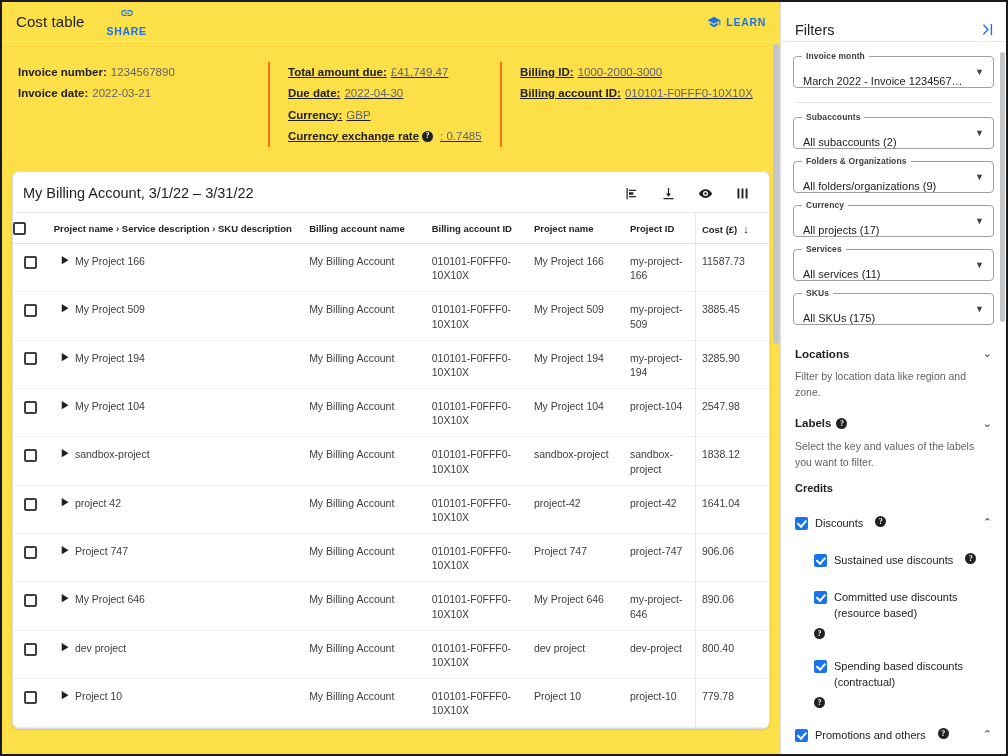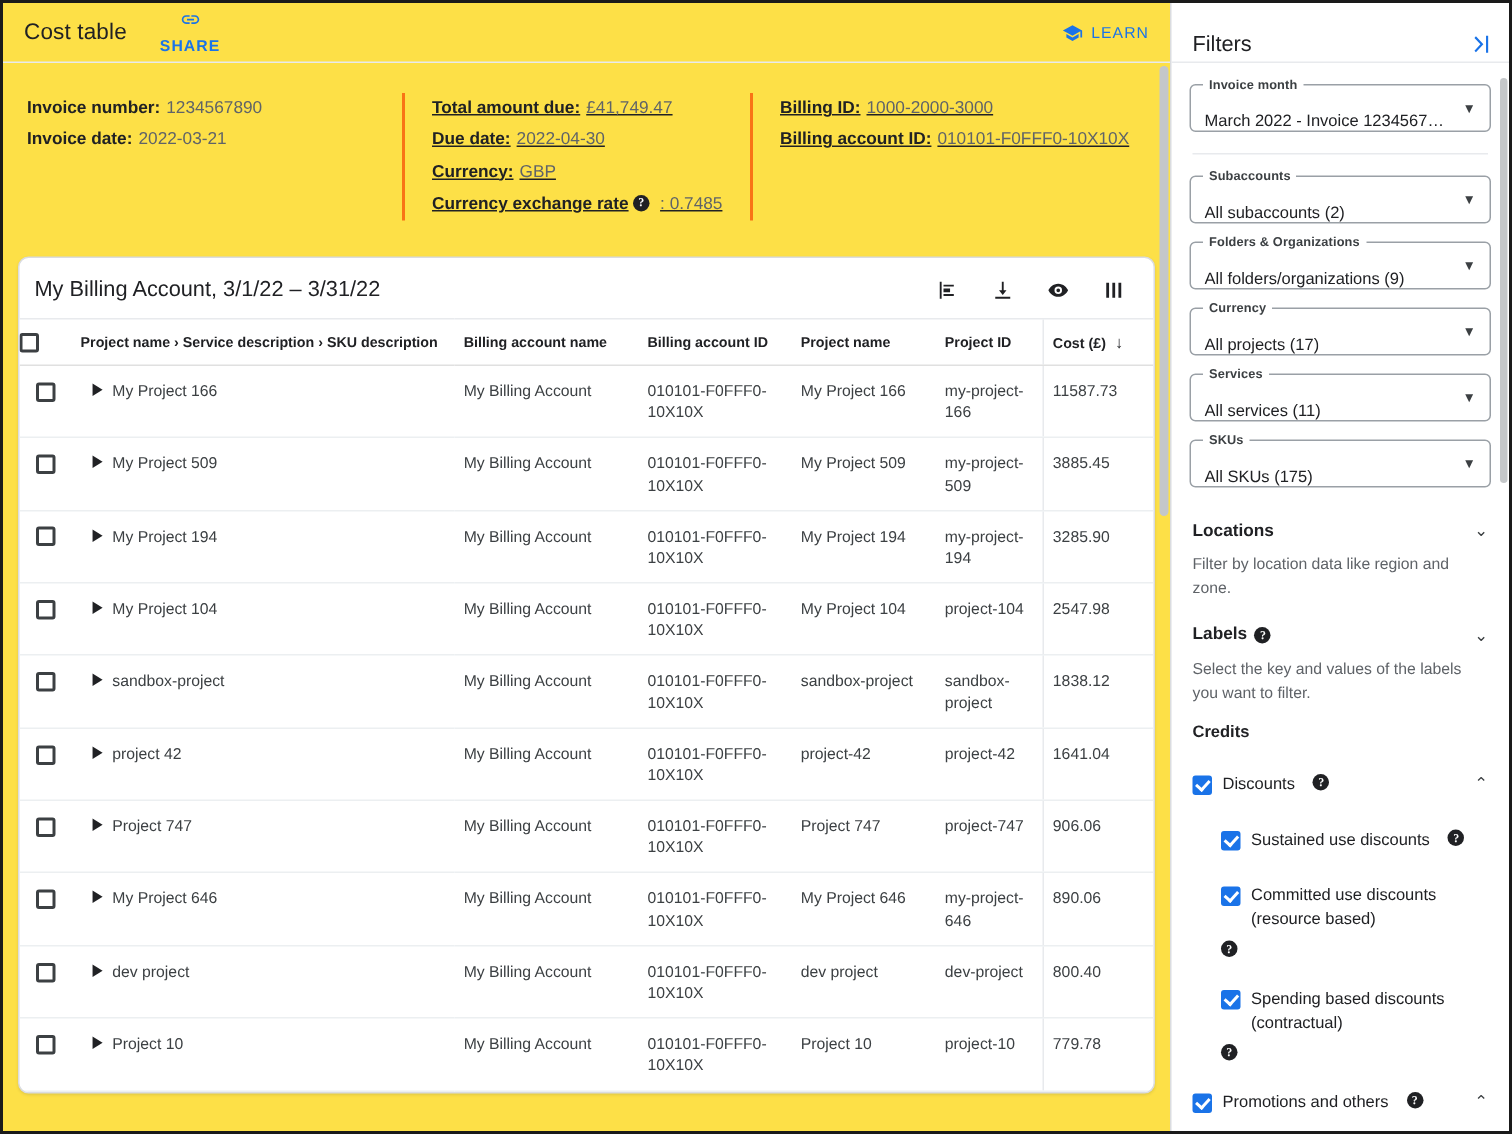--- a/index.html
+++ b/index.html
@@ -54,21 +54,21 @@
     cursor: pointer;
     flex-direction: column;
   }
   .learn-btn {
     margin-left: auto;
     display: flex;
     align-items: center;
     gap: 5px;
     color: #1a73e8;
     font-size: 10.5px;
-    font-weight: 400;
+    font-weight: 700;
     letter-spacing: .7px;
     cursor: pointer;
   }
   .ico { display: inline-flex; align-items: center; justify-content: center; }
 
   .main-scroll {
     flex: 1 1 auto;
     overflow: hidden;
     position: relative;
   }

